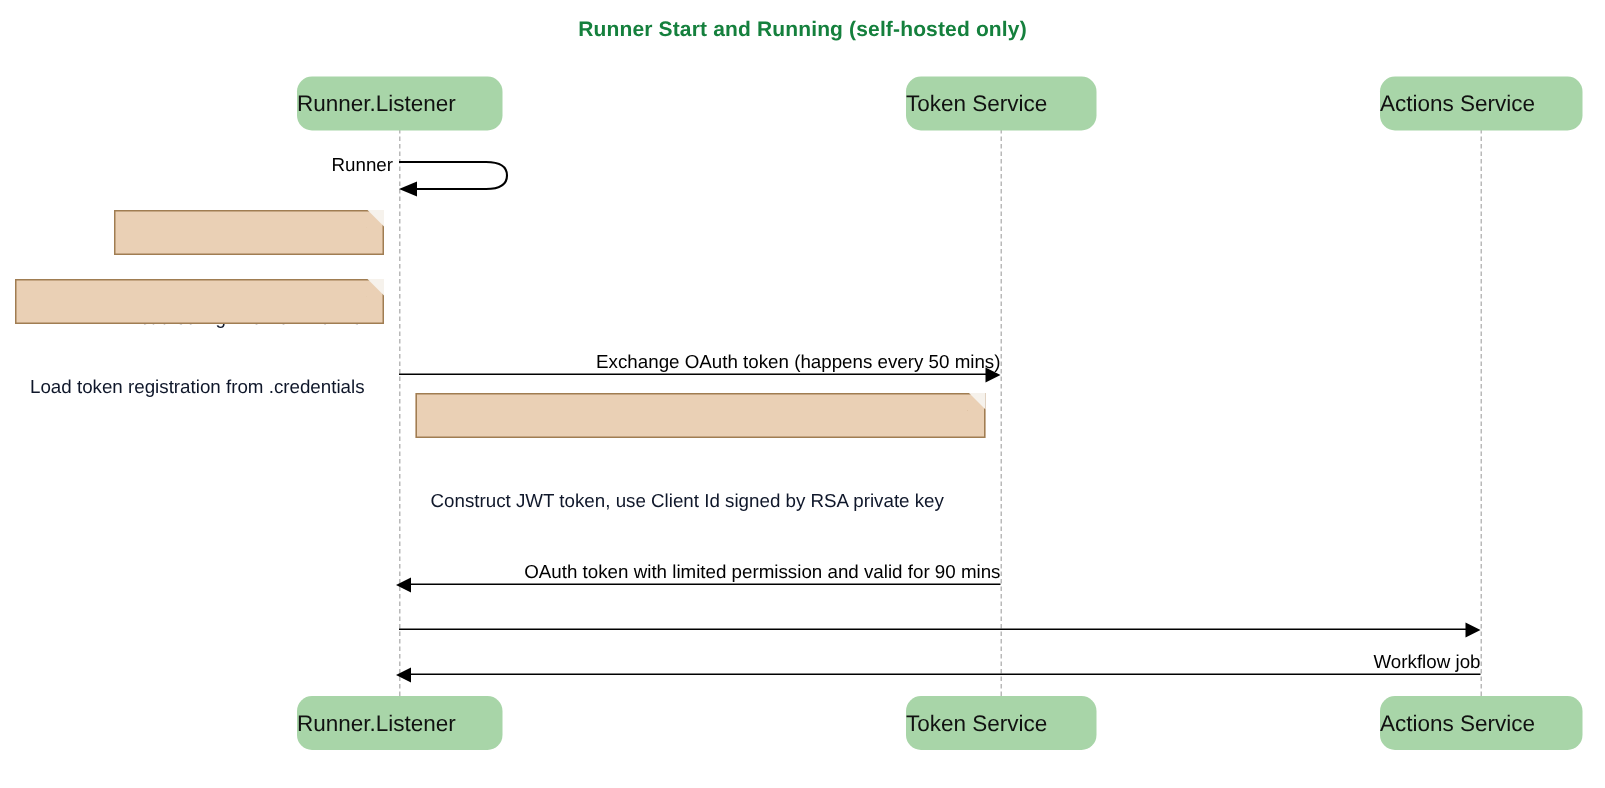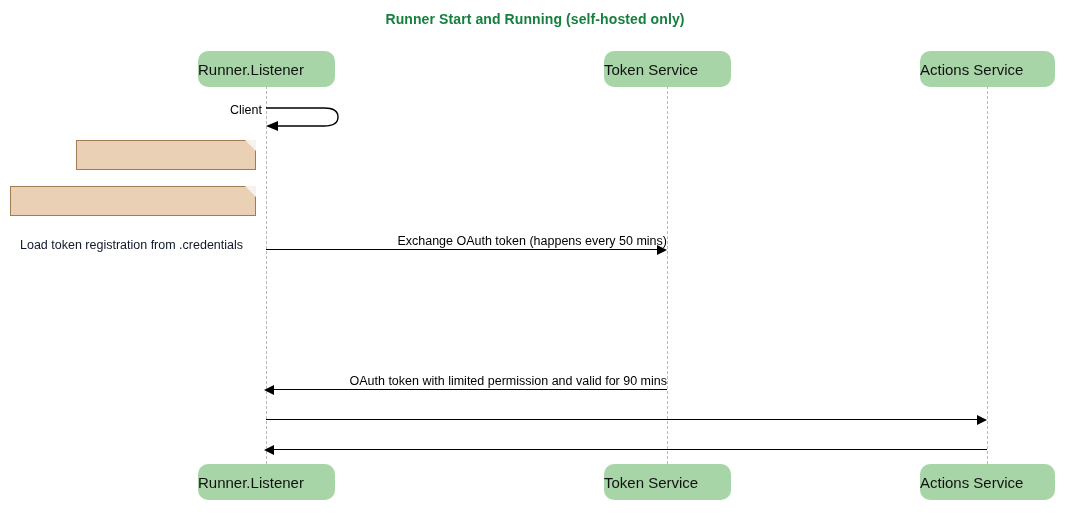--- a/index.html
+++ b/index.html
@@ -47,21 +47,21 @@
     box-sizing: border-box;
     white-space: nowrap;
   }
   .note {
     position: absolute;
     background: #ead0b5;
     border: 1px solid #a07d52;
     box-sizing: border-box;
     font-size: 12.5px;
     color: #0f172a;
-    padding: 2px 8px 6px 9px;
+    padding: 15px 8px 6px 9px;
     line-height: 16px;
     white-space: pre-line;
   }
   .note .fold {
     position: absolute;
     top: -1px;
     right: -1px;
     width: 0;
     height: 0;
     border-left: 11px solid transparent;
@@ -145,21 +145,21 @@
   <div class="participant" style="left:198px; top:464px; width:137px;">
     <span>Runner.Listener</span>
   </div>
   <div class="participant" style="left:604px; top:464px; width:127px;">
     <span>Token Service</span>
   </div>
   <div class="participant" style="left:920px; top:464px; width:135px;">
     <span>Actions Service</span>
   </div>
 
-  <div class="msg-label right-align" style="left:176px; top:103px; width:86px;">Client</div>
+  <div class="msg-label right-align" style="left:176px; top:103px; width:86px;">Runner</div>
   <svg class="selfcall" style="left:262px; top:102px;" width="84" height="34" viewBox="0 0 84 34">
     <path d="M 4 6 L 62 6 Q 76 6 76 15 Q 76 24 62 24 L 16 24" fill="none" stroke="#000000" stroke-width="1.4"></path>
     <polygon points="16,19 4,24 16,29" fill="#000000"></polygon>
   </svg>
 
   <div class="note" style="left:76px; top:140px; width:180px; height:30px;">
     <span class="fold"></span>
     <span class="fold-edge"></span>
     <span>Load config info from .runner</span>
   </div>
@@ -167,25 +167,31 @@
   <div class="note" style="left:10px; top:186px; width:246px; height:30px;">
     <span class="fold"></span>
     <span class="fold-edge"></span>
     <span>Load token registration from .credentials</span>
   </div>
 
   <div class="msg-label" style="left:266px; top:234px; width:401px;">Exchange OAuth token (happens every 50 mins)</div>
   <div class="msg" style="left:266px; top:249px; width:393px;"></div>
   <div class="arrowhead-right" style="left:657px; top:244.5px;"></div>
 
+  <div class="note" style="left:277px; top:262px; width:380px; height:30px;">
+    <span class="fold"></span>
+    <span class="fold-edge"></span>
+    <span>Construct JWT token, use Client Id signed by RSA private key</span>
+  </div>
 
 
   <div class="msg-label" style="left:266px; top:374px; width:401px;">OAuth token with limited permission and valid for 90 mins</div>
   <div class="msg" style="left:274px; top:389px; width:393px;"></div>
   <div class="arrowhead-left" style="left:264px; top:384.5px;"></div>
 
   <div class="msg" style="left:266px; top:419px; width:713px;"></div>
   <div class="arrowhead-right" style="left:977px; top:414.5px;"></div>
 
+  <div class="msg-label" style="left:266px; top:434px; width:721px;">Workflow job</div>
   <div class="msg" style="left:274px; top:449px; width:713px;"></div>
   <div class="arrowhead-left" style="left:264px; top:444.5px;"></div>
 
 </div>
 
 </body></html>

